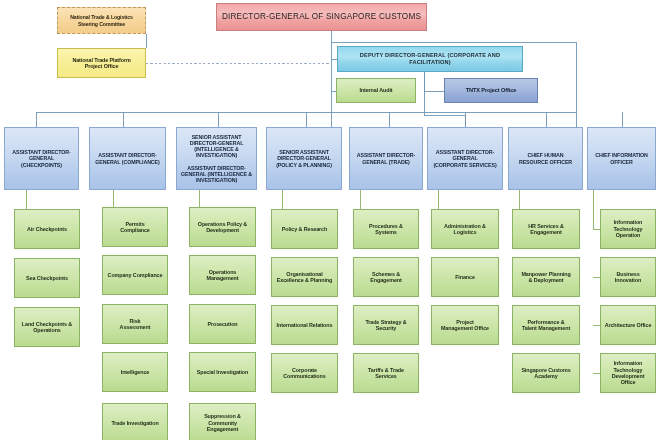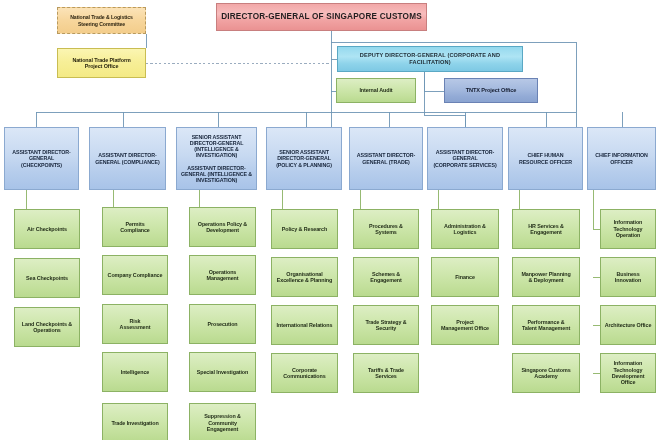--- a/index.html
+++ b/index.html
@@ -43,21 +43,21 @@
     width: 100%;
     white-space: pre-line;
   }
 
   
   .n-dg {
     background: linear-gradient(to bottom, #f2a8a8 0%, #f7bdbd 38%, #f1a3a3 62%, #ea9292 100%);
     border: 1px solid #c87f7f;
     color: #231f20;
     font-size: 8.2px;
-    font-weight: bold;
+    font-weight: normal;
     letter-spacing: 0.2px;
   }
   .n-ddg {
     background: linear-gradient(to bottom, #95d9ee 0%, #aee4f4 40%, #8ed3ea 70%, #7ec9e4 100%);
     border: 1px solid #5aa8c4;
     color: #1d2a33;
     font-size: 5.6px;
     font-weight: bold;
     letter-spacing: 0.15px;
   }

